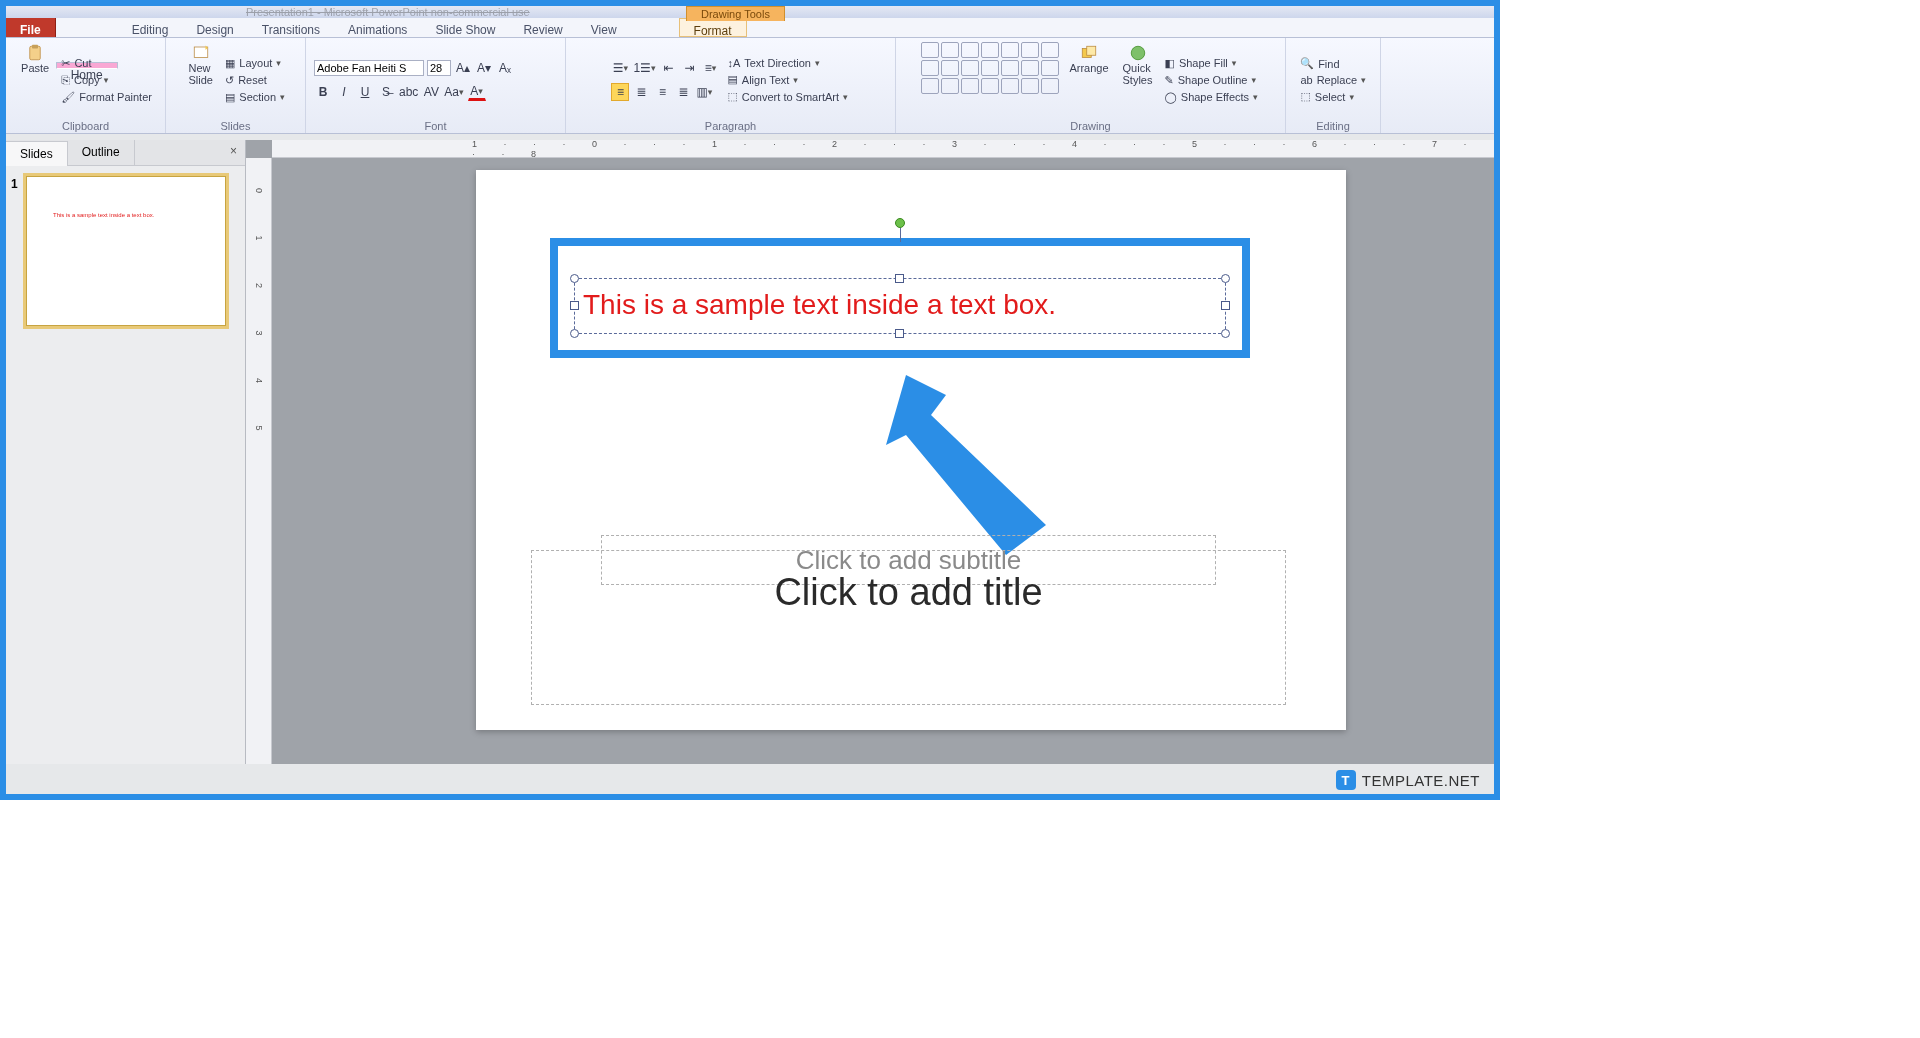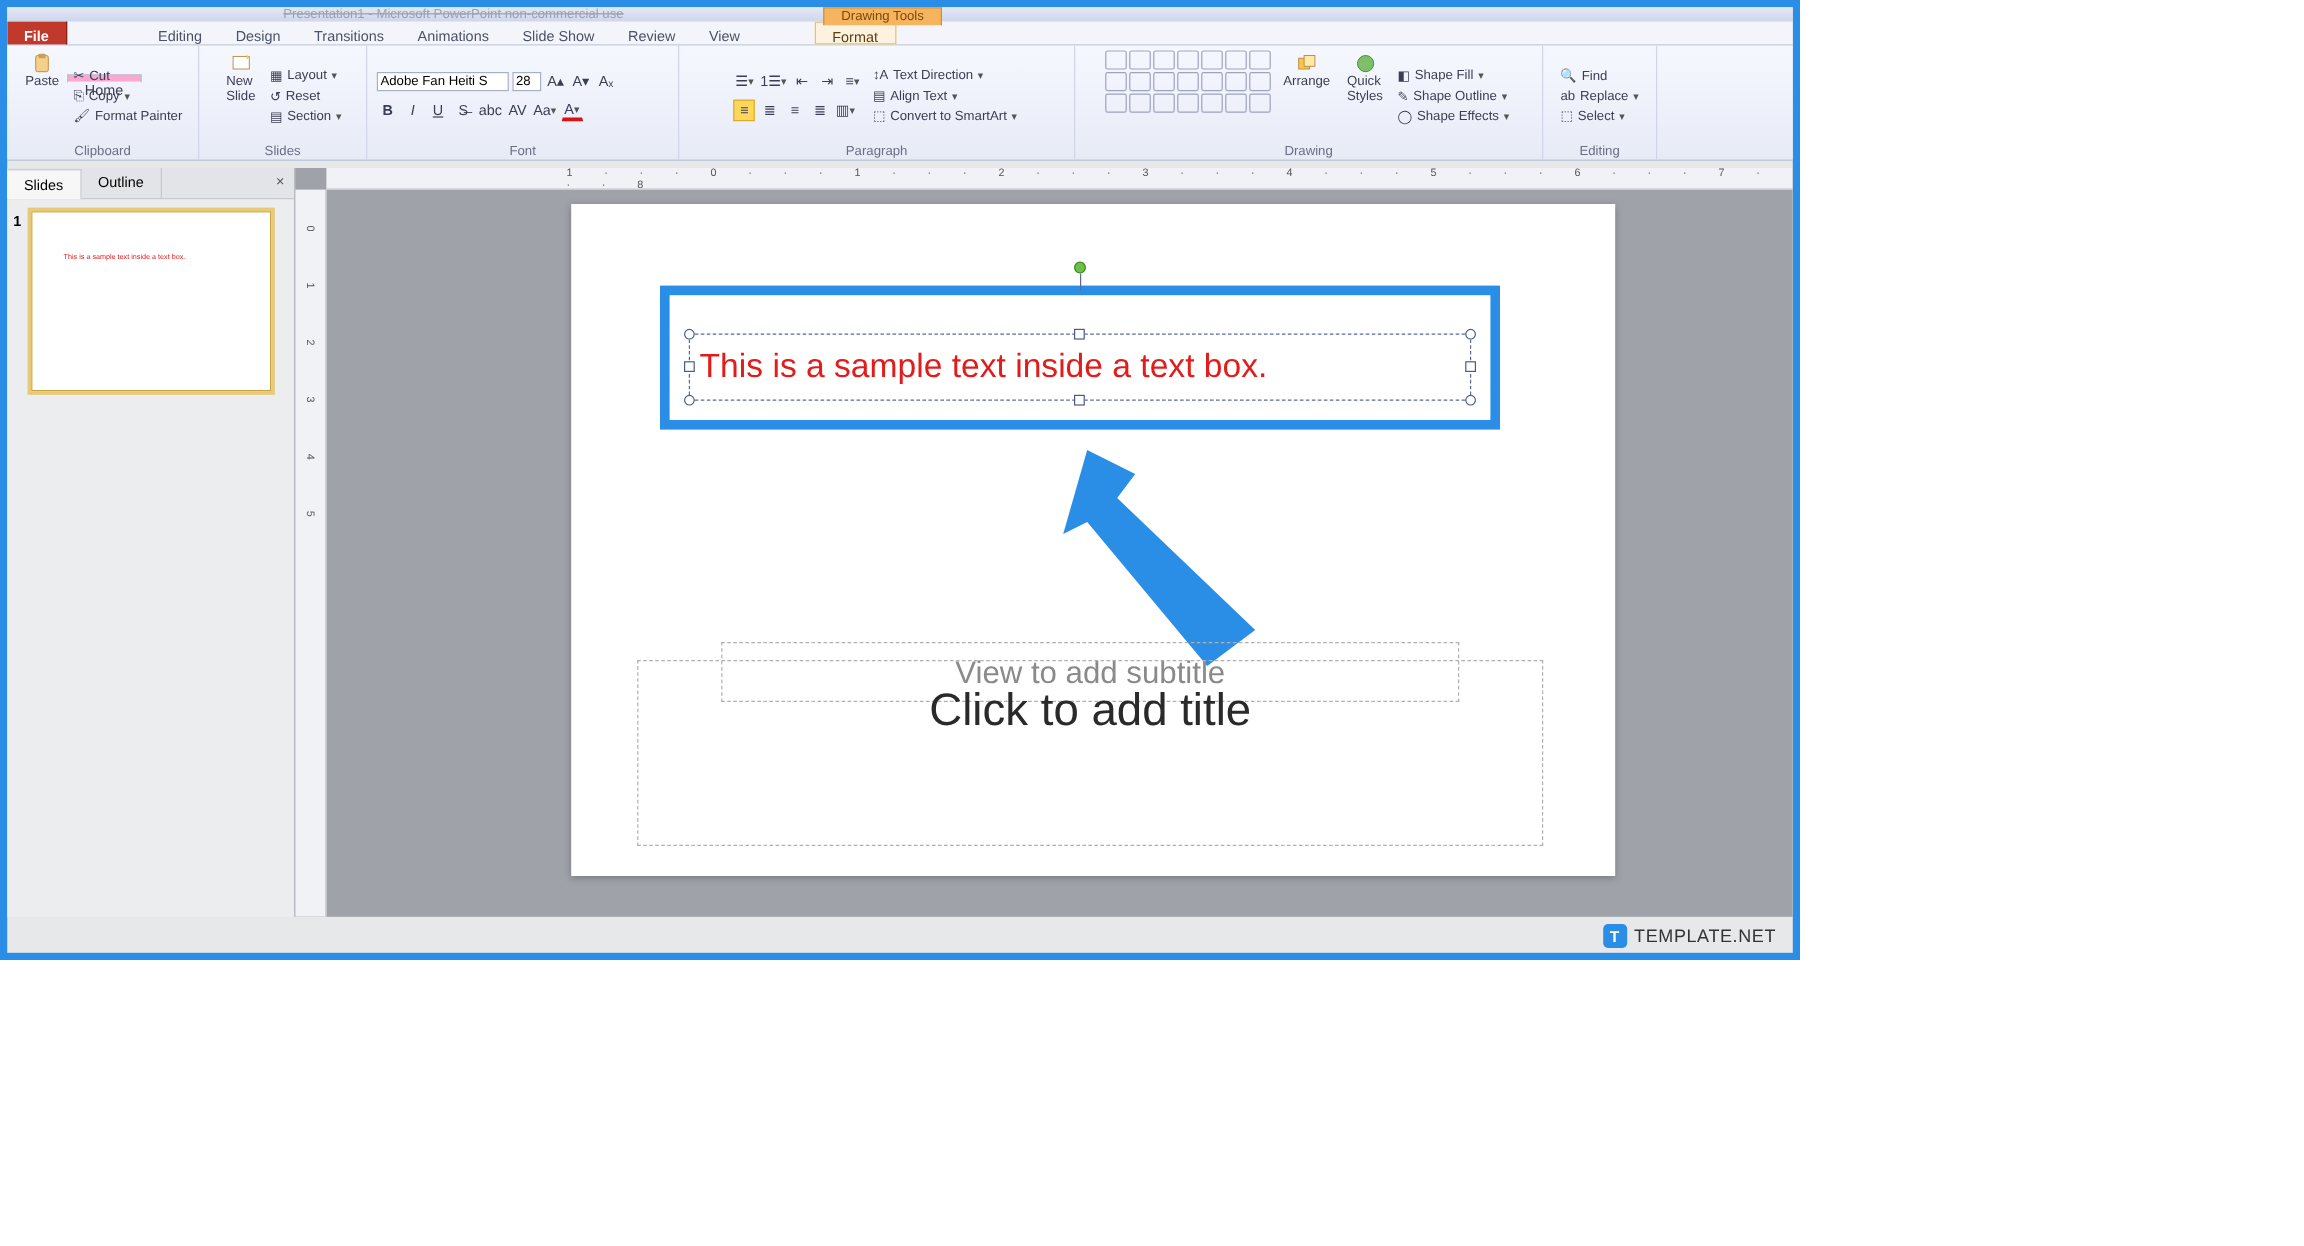--- a/index.html
+++ b/index.html
@@ -1,20 +1,20 @@
 <!DOCTYPE html>
 <html><head>
 <meta charset="utf-8">
 <style>
 * { box-sizing: border-box; margin: 0; padding: 0; font-family: "Segoe UI", Tahoma, sans-serif; }
 body { background: #fff; }
 .outer-frame { border: 6px solid #2b8ee6; width: 1500px; height: 800px; position: relative; overflow: hidden; background: #e6e8ea; }
 
 
-.titlebar { height: 12px; background: linear-gradient(#e4e8f4,#cdd6ec); display:flex; align-items:flex-end; font-size:11px; color:#444; overflow:hidden;}
+.titlebar { height: 12px; background: linear-gradient(#e4e8f4,#cdd6ec); display:flex; align-items:flex-end; padding-left:10px; font-size:11px; color:#444; overflow:hidden;}
 .titlebar .win-title { margin-left:230px; text-decoration:line-through; opacity:.4;}
 .context-tab { position:absolute; top:0; left:680px; background:#f6b45e; border:1px solid #d18f2d; border-bottom:none; font-size:11px; padding:1px 14px; color:#7a4a0c; }
 
 
 .tabs { height:20px; background:#f3f5fb; border-bottom:1px solid #b8c0d6; display:flex; align-items:stretch;}
 .tab { padding:5px 14px 0 14px; font-size:12px; color:#4a5268; cursor:pointer;}
 .tab.file { background:#c0392b; color:#fff; font-weight:bold; border-right:1px solid #8e1f14;}
 .tab.active { background:#f9a8d4; border:1px solid #b8c0d6; border-bottom:1px solid #fff; color:#3a3f52;margin-top:44px;}
 .tab.format { border:1px solid #e7c079; background:#fdf2df; color:#5c3e0d;}
 
@@ -344,21 +344,21 @@
           </div>
         </div>
 
         <div class="annot-arrow">
           <svg viewBox="0 0 200 180">
               <polygon points="30,0 70,20 55,40 170,150 130,180 30,60 10,70" fill="#2b8ee6"></polygon>
             </svg>
         </div>
 
         <div class="ph ph-sub">
-            <span>View to add subtitle</span>
+            <span>Click to add subtitle</span>
           </div>
         <div class="ph ph-title">
             <span>Click to add title</span>
           </div>
       </div>
     </div>
   </div>
 
 
   <div class="watermark">

